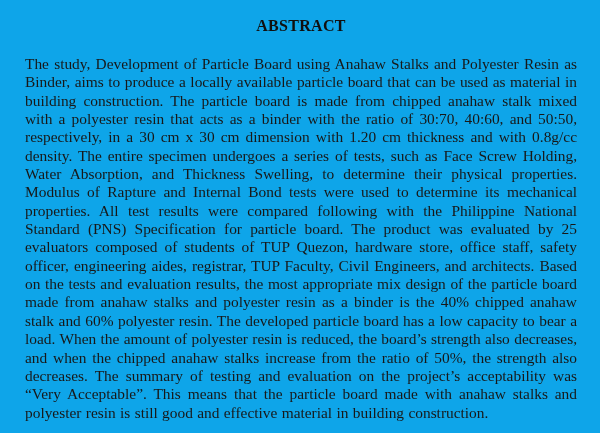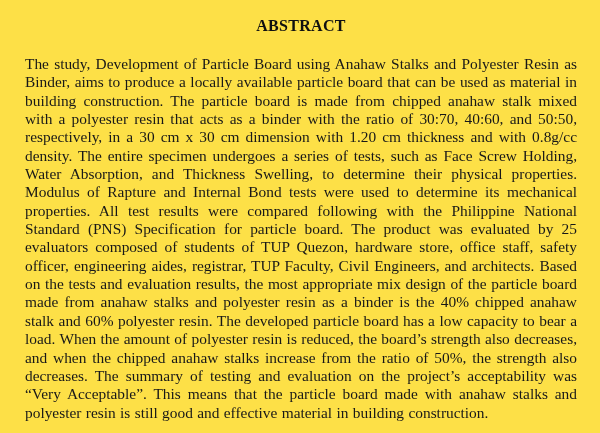--- a/index.html
+++ b/index.html
@@ -12,21 +12,21 @@
     background: #fcfcfc;
     font-family: "Liberation Serif", "DejaVu Serif", serif;
     color: #141414;
     overflow: hidden;
   }
   .page {
     box-sizing: border-box;
     width: 600px;
     height: 433px;
     padding: 13px 23px 0 25px;
-    background: #fde047;
+    background: #0ea5e9;
   }
   .abstract-title {
     text-align: center;
     font-weight: bold;
     font-size: 16px;
     line-height: 16px;
     margin: 5px 0 0 0;
     letter-spacing: 0.3px;
     color: #101010;
   }

